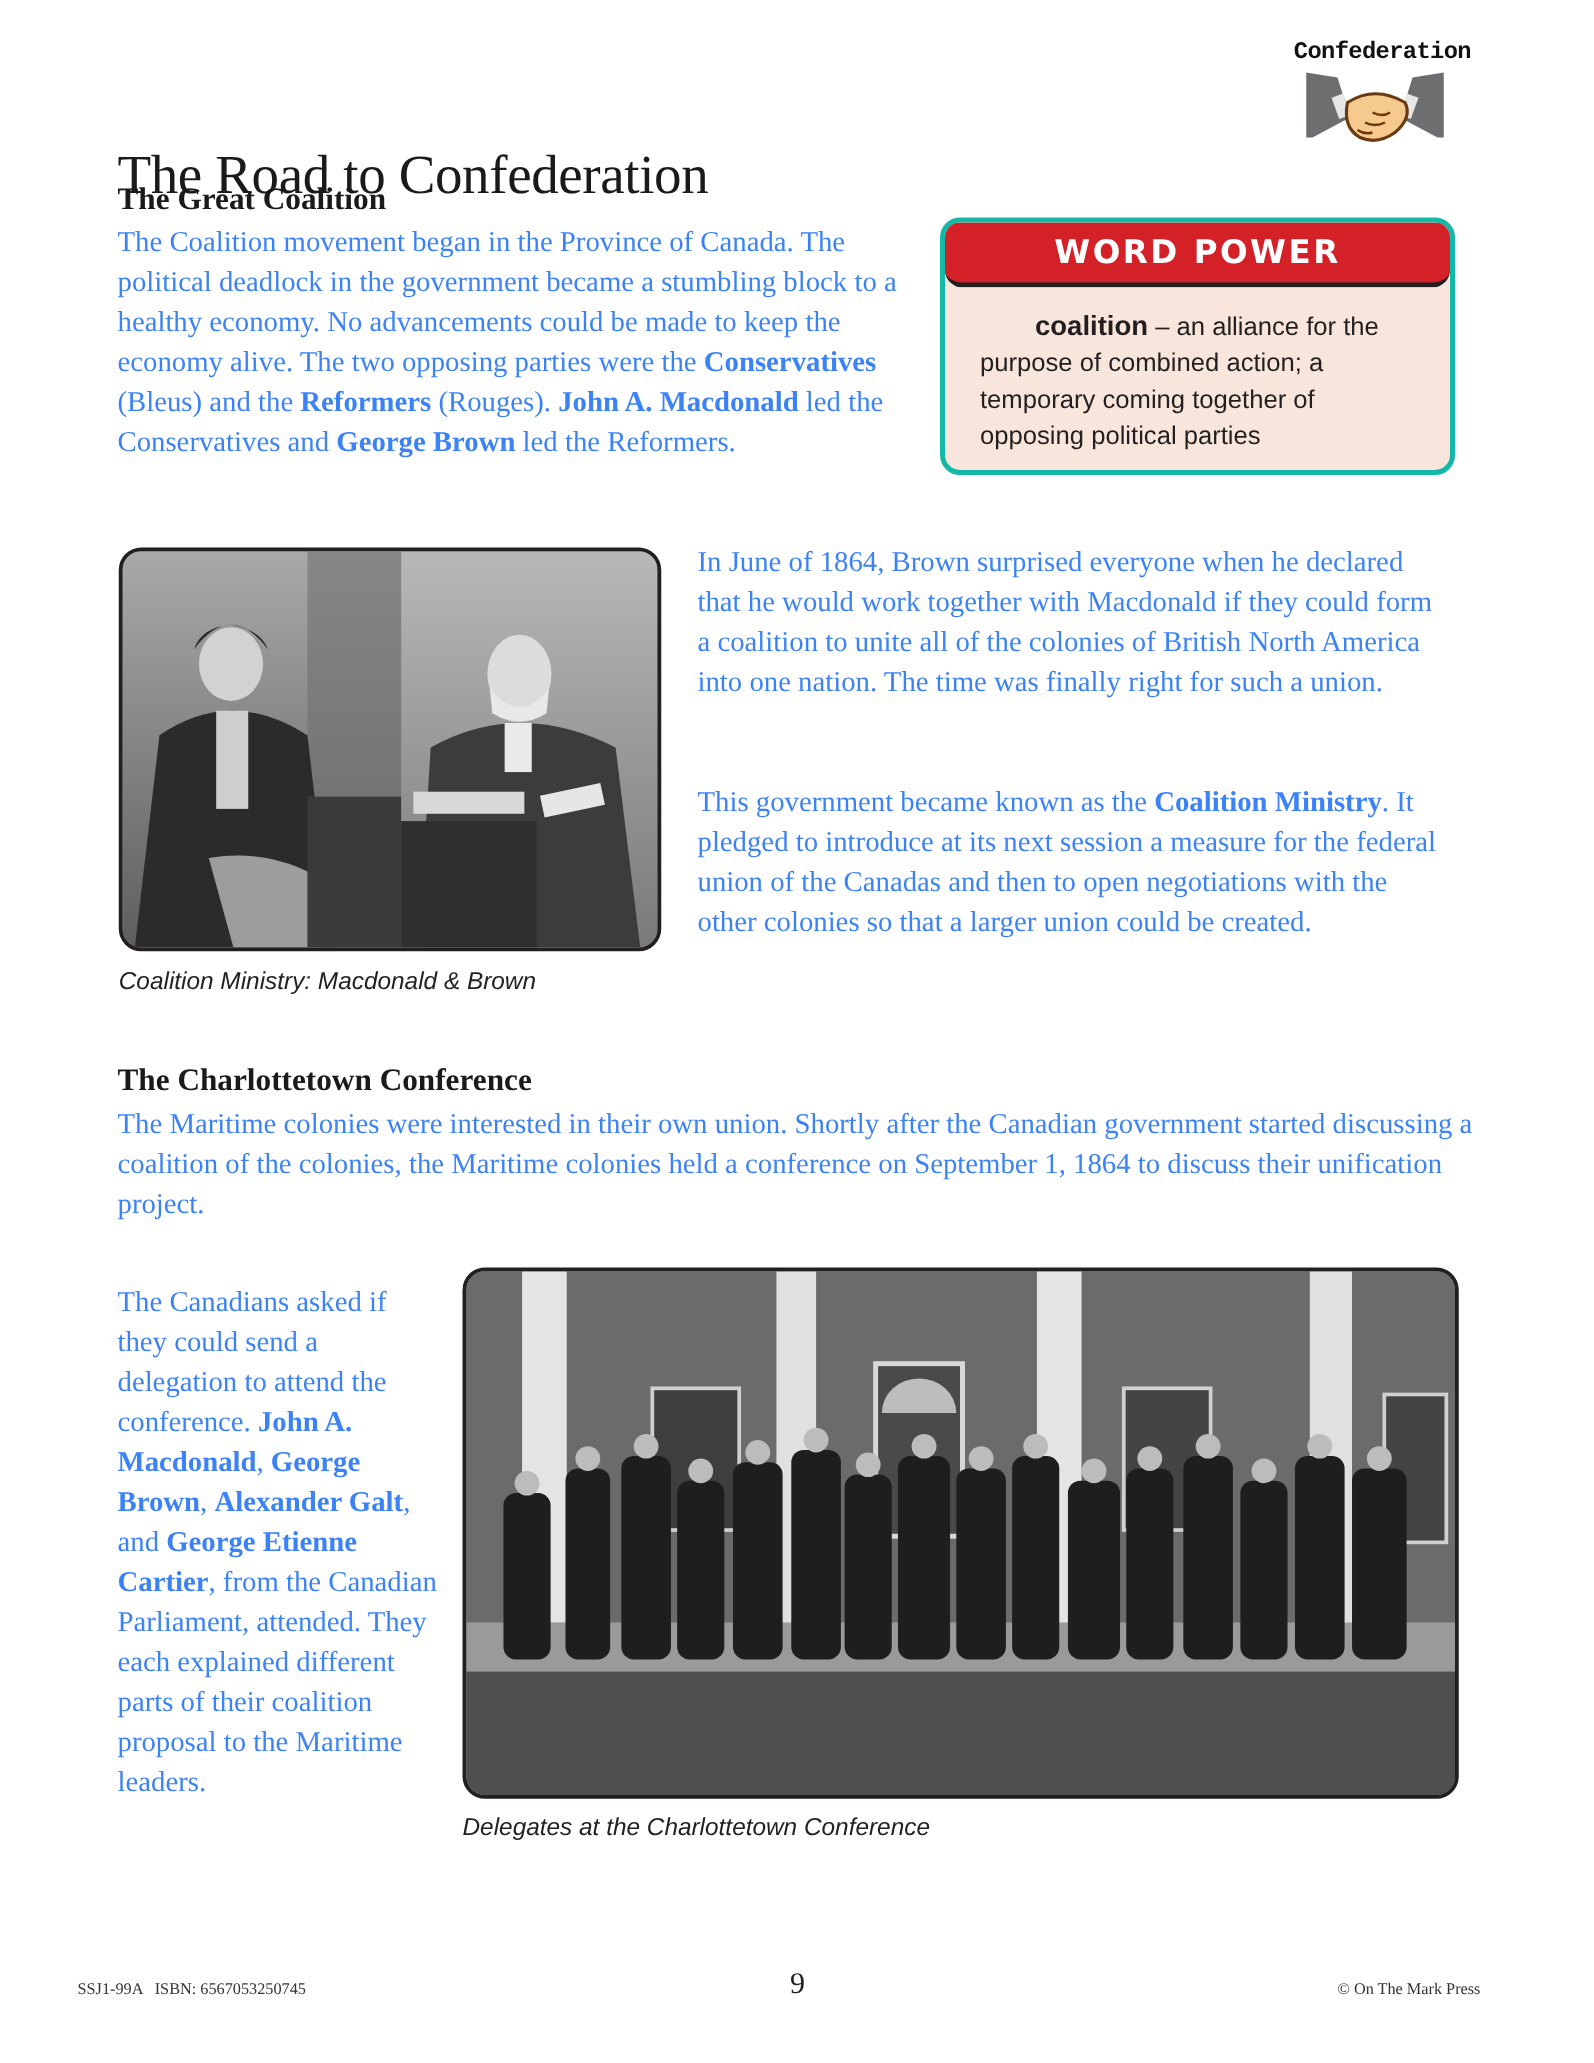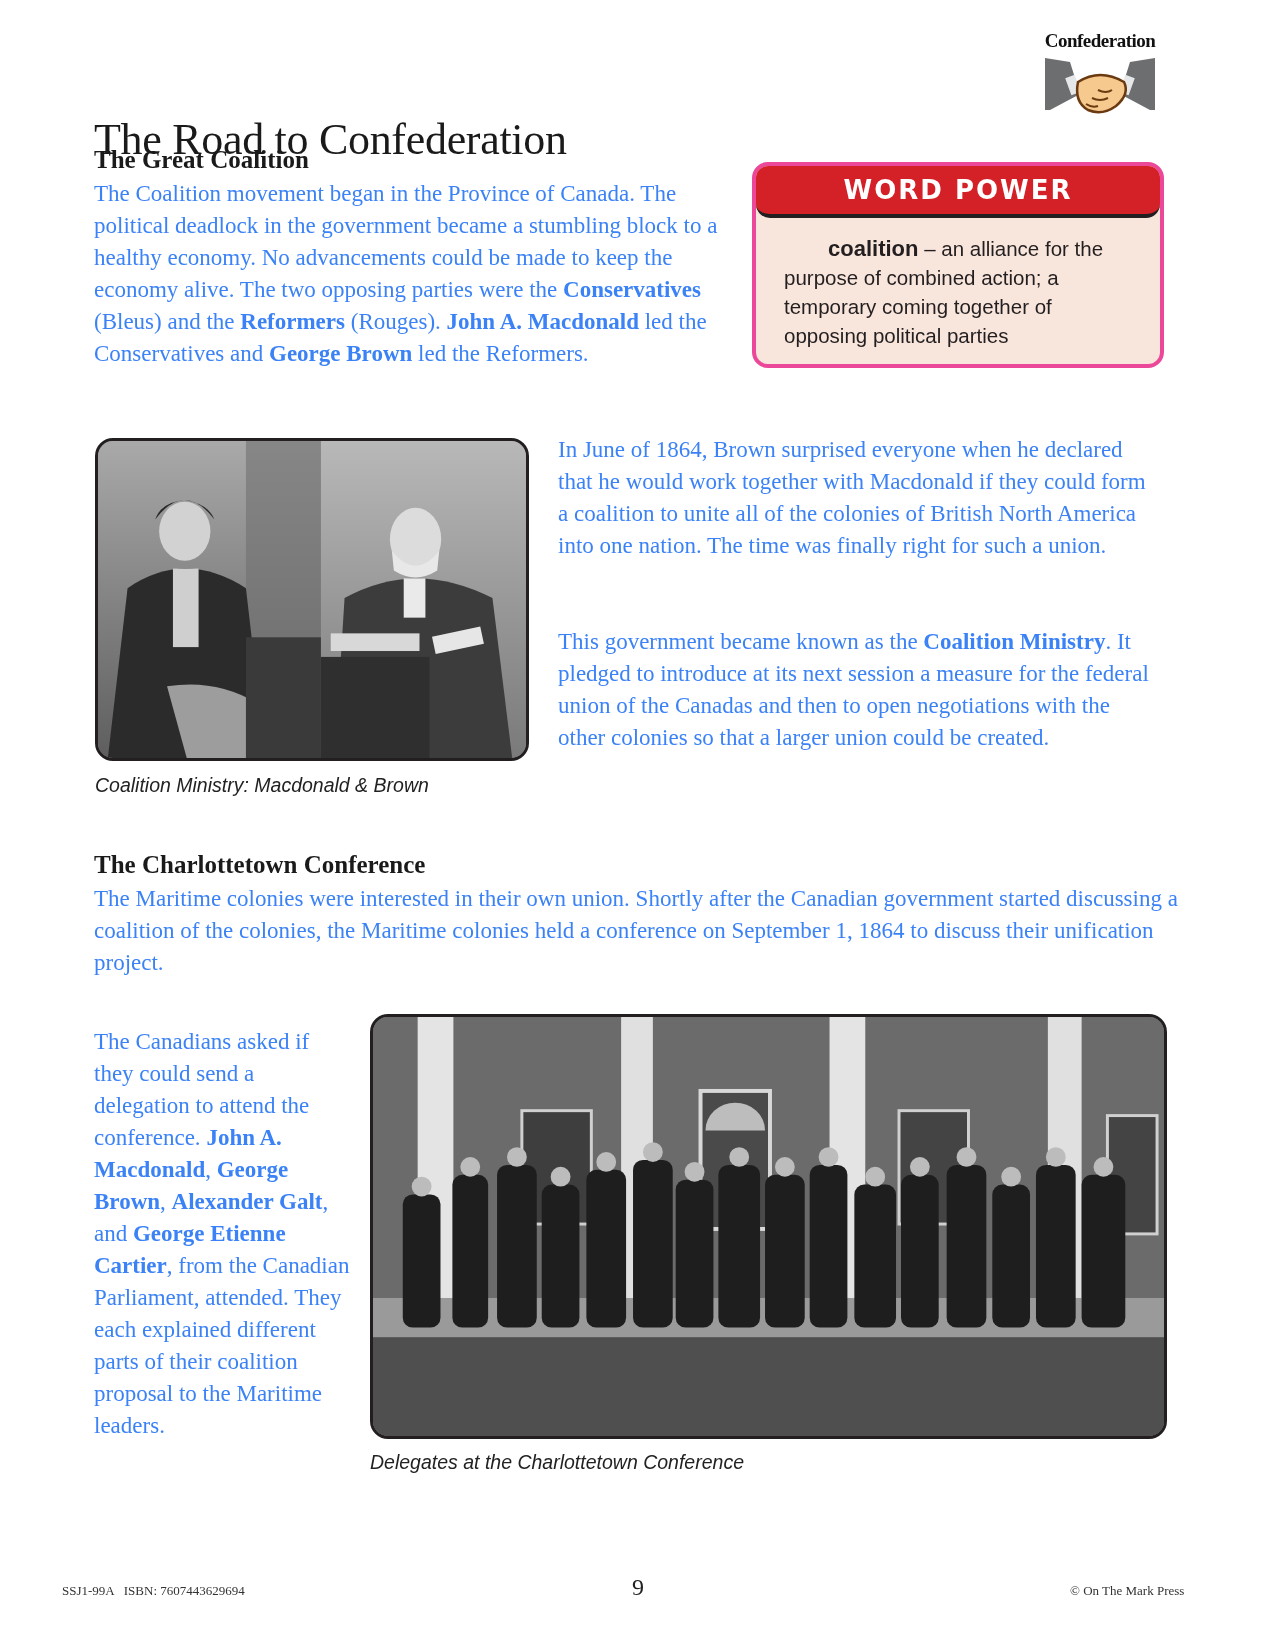--- a/index.html
+++ b/index.html
@@ -2,26 +2,26 @@
 <html><head>
 <meta charset="utf-8">
 <style>
   html, body { margin: 0; padding: 0; background: #ffffff; }
   body { width: 1275px; height: 1650px; position: relative; overflow: hidden;
          font-family: "Liberation Serif", "DejaVu Serif", serif; color: #1c1c1c; }
   .abs { position: absolute; }
   .page-title { left: 94px; top: 66px; font-size: 44px; letter-spacing: -0.3px; color: #1a1a1a;
                 font-family: "Liberation Serif", serif; font-weight: normal; margin-top: 48px; }
   .badge { left: 1035px; top: 30px; width: 130px; text-align: center; }
-  .badge-label { font-family: Liberation Serif, serif; font-weight: bold; font-size: 19px;
+  .badge-label { font-family: Liberation Mono, monospace; font-weight: bold; font-size: 19px;
                  letter-spacing: -0.5px; color: #111; }
   .h2 { font-weight: bold; font-size: 25px; color: #1a1a1a; }
   .body-text { font-size: 23px; line-height: 32px; color: #3b82f6; }
   .body-text b { font-weight: bold; }
-  .word-power { left: 752px; top: 162px; width: 412px; height: 206px; border: 4px solid #ec4899;
+  .word-power { left: 752px; top: 174px; width: 412px; height: 206px; border: 4px solid #14b8a6;
                 border-radius: 16px; background: #f8e5dc; box-sizing: border-box; overflow: hidden; }
   .wp-header { background: #d42027; height: 48px; border-bottom: 4px solid #231f20;
                border-radius: 0 0 14px 14px; display: flex; align-items: center; justify-content: center; }
   .wp-title { font-family: "DejaVu Sans", sans-serif; font-weight: bold; font-size: 26px;
               color: #ffffff; letter-spacing: 2px; }
   .wp-body { padding: 16px 26px 0 28px; font-family: "Liberation Sans", sans-serif; font-size: 20.5px;
              line-height: 29px; color: #231f20; }
   .wp-body b { font-size: 22px; margin-left: 44px; }
   .photo { border: 3px solid #231f20; border-radius: 18px; overflow: hidden; box-sizing: border-box;
            background: #888; }
@@ -154,15 +154,15 @@
         <circle cx="551" cy="152" r="10"></circle>
       <circle cx="598" cy="142" r="10"></circle>
         <circle cx="643" cy="162" r="10"></circle>
         <circle cx="688" cy="142" r="10"></circle>
       <circle cx="736" cy="152" r="10"></circle>
     </g>
   </svg>
 </div>
 <div class="abs caption" style="left:370px; top:1451px;">Delegates at the Charlottetown Conference</div>
 
-<div class="abs footer" style="left:62px; white-space:pre;">SSJ1-99A   ISBN: 7607443629694</div>
+<div class="abs footer" style="left:62px; white-space:pre;">SSJ1-99A   ISBN: 6567053250745</div>
 <div class="abs page-num" style="left:632px; top:1574px;">9</div>
 <div class="abs footer" style="left:1070px;">© On The Mark Press</div>
 
 </body></html>

